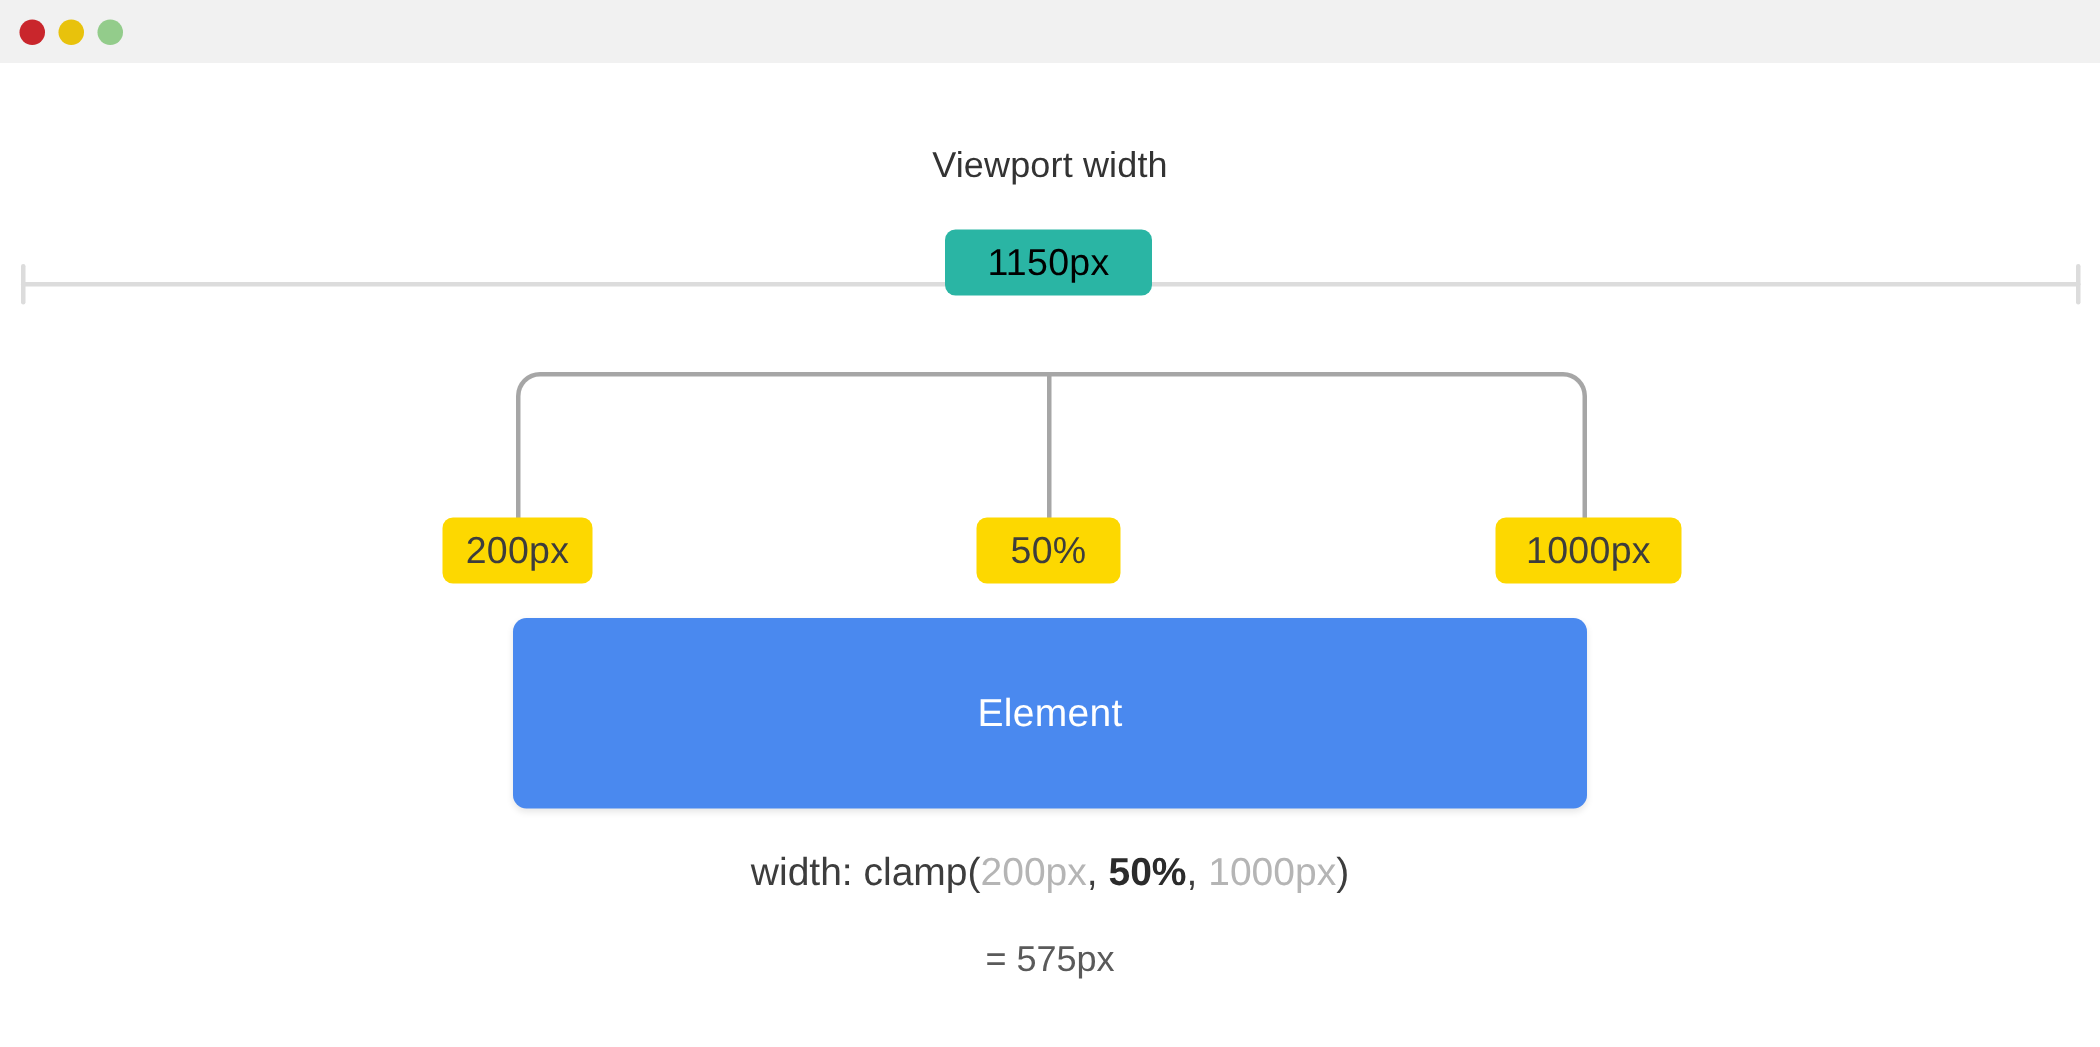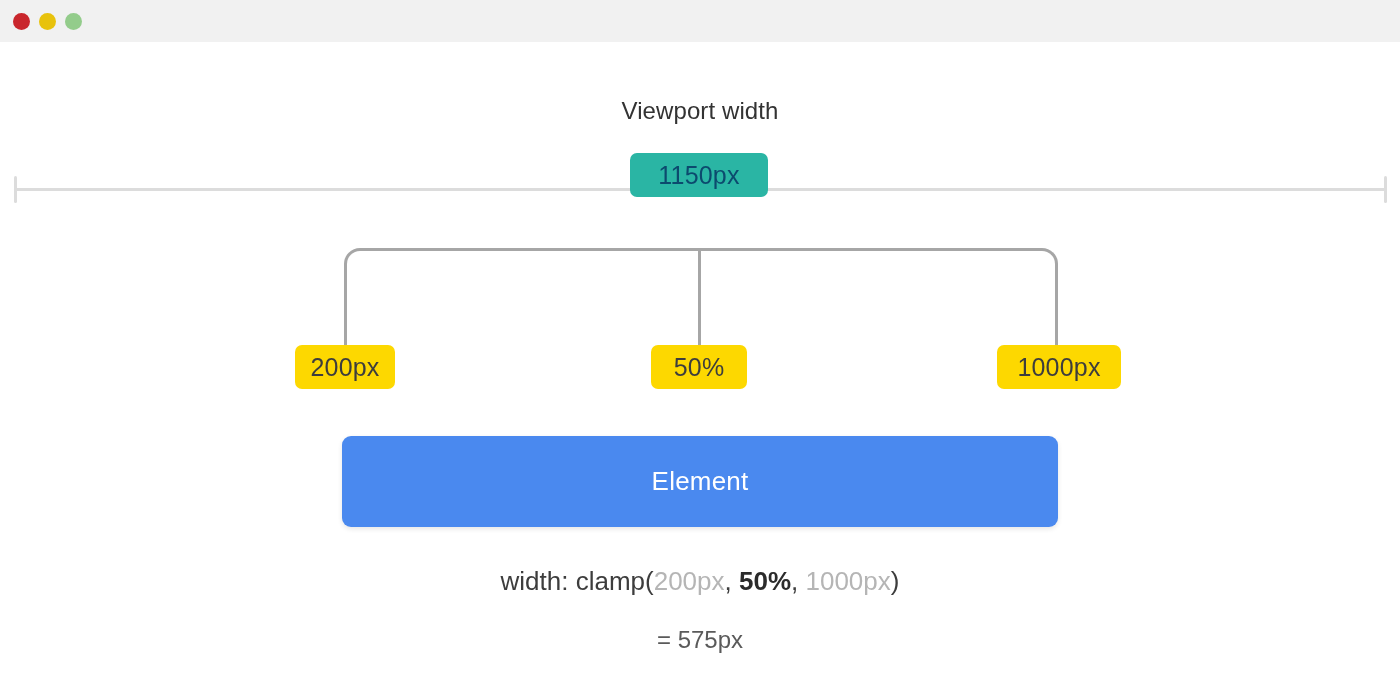--- a/index.html
+++ b/index.html
@@ -95,21 +95,21 @@
     position: absolute;
     left: 630px;
     top: 111px;
     width: 138px;
     height: 44px;
     background: #2ab5a4;
     border-radius: 7px;
     display: flex;
     align-items: center;
     justify-content: center;
-    color: #0c4a6e;
+    color: #000000;
     font-size: 25px;
     letter-spacing: 0.2px;
   }
 
   
   .bracket {
     position: absolute;
     left: 344px;
     top: 206px;
     width: 714px;
@@ -147,23 +147,23 @@
     letter-spacing: 0.2px;
   }
   .yellow-badge.min-badge  { left: 295px; width: 100px; }
   .yellow-badge.pref-badge { left: 651px; width: 96px;  }
   .yellow-badge.max-badge  { left: 997px; width: 124px; }
 
   
   .element-box {
     position: absolute;
     left: 342px;
-    top: 394px;
+    top: 370px;
     width: 716px;
-    height: 91px;
+    height: 127px;
     background: #4a89ef;
     border-radius: 9px;
     display: flex;
     align-items: center;
     justify-content: center;
     color: #ffffff;
     font-size: 26px;
     box-shadow: 0 2px 5px rgba(0,0,0,0.10);
     letter-spacing: 0.2px;
   }

